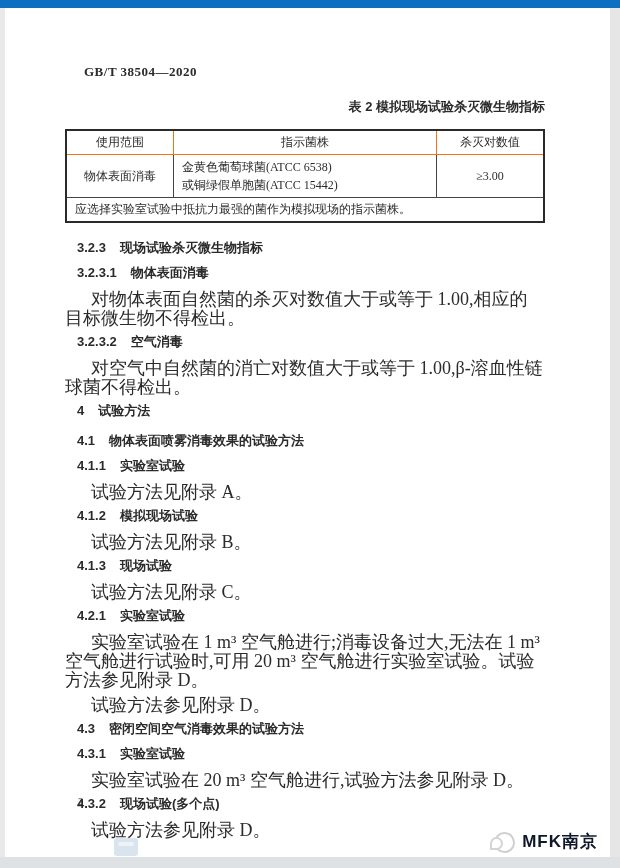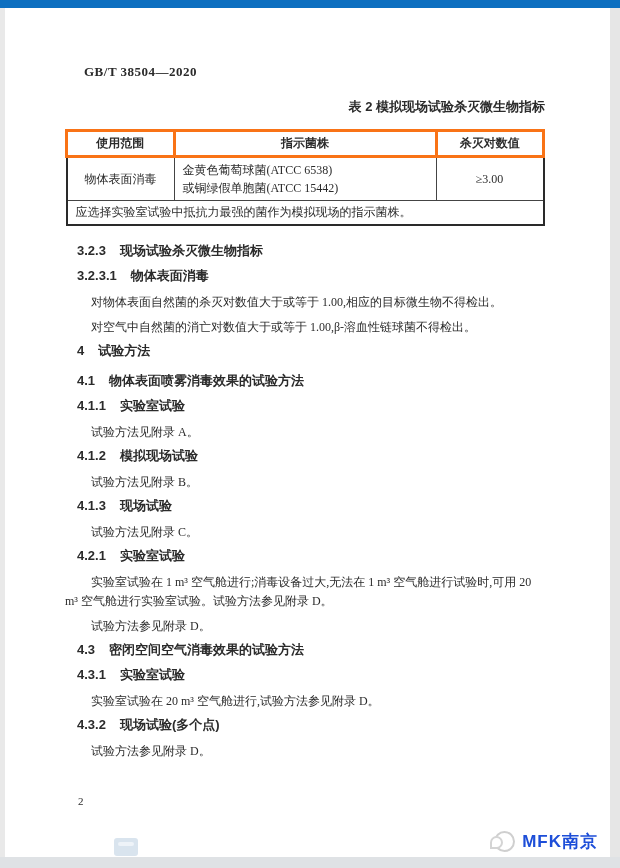--- a/index.html
+++ b/index.html
@@ -27,59 +27,59 @@
     margin:0 0 13px 0;
   }
 
   table.spec{
     border-collapse:collapse;width:480px;
     border:2px solid #2a2a2a;
     font-size:12px;
     margin:0 0 17px 0;
   }
   table.spec th{
-    border:3px solid #f97316;font-weight:700;
+    border:1px solid #f97316;font-weight:400;
     padding:3px 14px;height:16px;text-align:center;
     font-family:"Liberation Sans","DejaVu Sans",sans-serif;
   }
   table.spec td{border:1px solid #444;padding:3px 8px;}
   td.cell-scope{text-align:center;width:90px;}
   td.cell-value{text-align:center;width:90px;}
   td.cell-strain{line-height:18px;}
   td.table-note-cell{padding:4px 8px 5px 20px;height:14px;}
 
   .block-h{
     font-family:"Liberation Sans","DejaVu Sans",sans-serif;
     font-weight:bold;font-size:13px;line-height:15px;
     margin:0 0 10px 0;
   }
   .block-h .h-num{display:inline-block;min-width:0;margin-right:14px;margin-left:12px;}
   .block-h.major{margin:6px 0 15px 0;}
   .block-p{
-    font-size:12px;line-height:19px;margin:0 0 6px 0;
+    font-size:18px;line-height:19px;margin:0 0 6px 0;
     text-indent:26px;
   }
 
   .page-number{
     position:absolute;left:78px;top:795px;font-size:11px;
   }
 
   .stamp{
     position:absolute;left:114px;top:838px;width:24px;height:18px;
     background:#d9e4ee;border-radius:3px;
   }
   .stamp::after{
     content:"";position:absolute;left:4px;top:4px;width:16px;height:4px;
     background:#eef3f8;border-radius:2px;
   }
 
   .watermark{
     position:absolute;right:22px;top:830px;
-    display:flex;align-items:center;gap:7px;
-    color:#1d4ed8;
+    display:flex;align-items:flex-end;gap:7px;
+    color:#0f172a;
     font-family:"Liberation Sans","DejaVu Sans",sans-serif;
     font-size:17px;font-weight:bold;letter-spacing:1px;
   }
   .wm-logo{
     width:21px;height:21px;border:2px solid #cfcfcf;border-radius:50%;
     position:relative;box-sizing:border-box;
   }
   .wm-logo::after{
     content:"";position:absolute;left:-6px;top:3px;width:9px;height:9px;
     border:2px solid #d4d4d4;border-radius:50% 50% 50% 0;background:#fff;
@@ -116,20 +116,21 @@
     </tr>
     <tr>
       <td class="table-note-cell" colspan="3">应选择实验室试验中抵抗力最强的菌作为模拟现场的指示菌株。</td>
     </tr>
   </tbody>
     </table>
 
   <div class="block-h"><span class="h-num">3.2.3</span><span>现场试验杀灭微生物指标</span></div>
   <div class="block-h"><span class="h-num">3.2.3.1</span><span>物体表面消毒</span></div>
   <div class="block-p">对物体表面自然菌的杀灭对数值大于或等于 1.00,相应的目标微生物不得检出。</div>
+  <div class="block-h"><span class="h-num">3.2.3.2</span><span>空气消毒</span></div>
   <div class="block-p">对空气中自然菌的消亡对数值大于或等于 1.00,β-溶血性链球菌不得检出。</div>
   <div class="block-h major"><span class="h-num">4</span><span>试验方法</span></div>
   <div class="block-h"><span class="h-num">4.1</span><span>物体表面喷雾消毒效果的试验方法</span></div>
   <div class="block-h"><span class="h-num">4.1.1</span><span>实验室试验</span></div>
   <div class="block-p">试验方法见附录 A。</div>
   <div class="block-h"><span class="h-num">4.1.2</span><span>模拟现场试验</span></div>
   <div class="block-p">试验方法见附录 B。</div>
   <div class="block-h"><span class="h-num">4.1.3</span><span>现场试验</span></div>
   <div class="block-p">试验方法见附录 C。</div>
   <div class="block-h"><span class="h-num">4.2.1</span><span>实验室试验</span></div>

